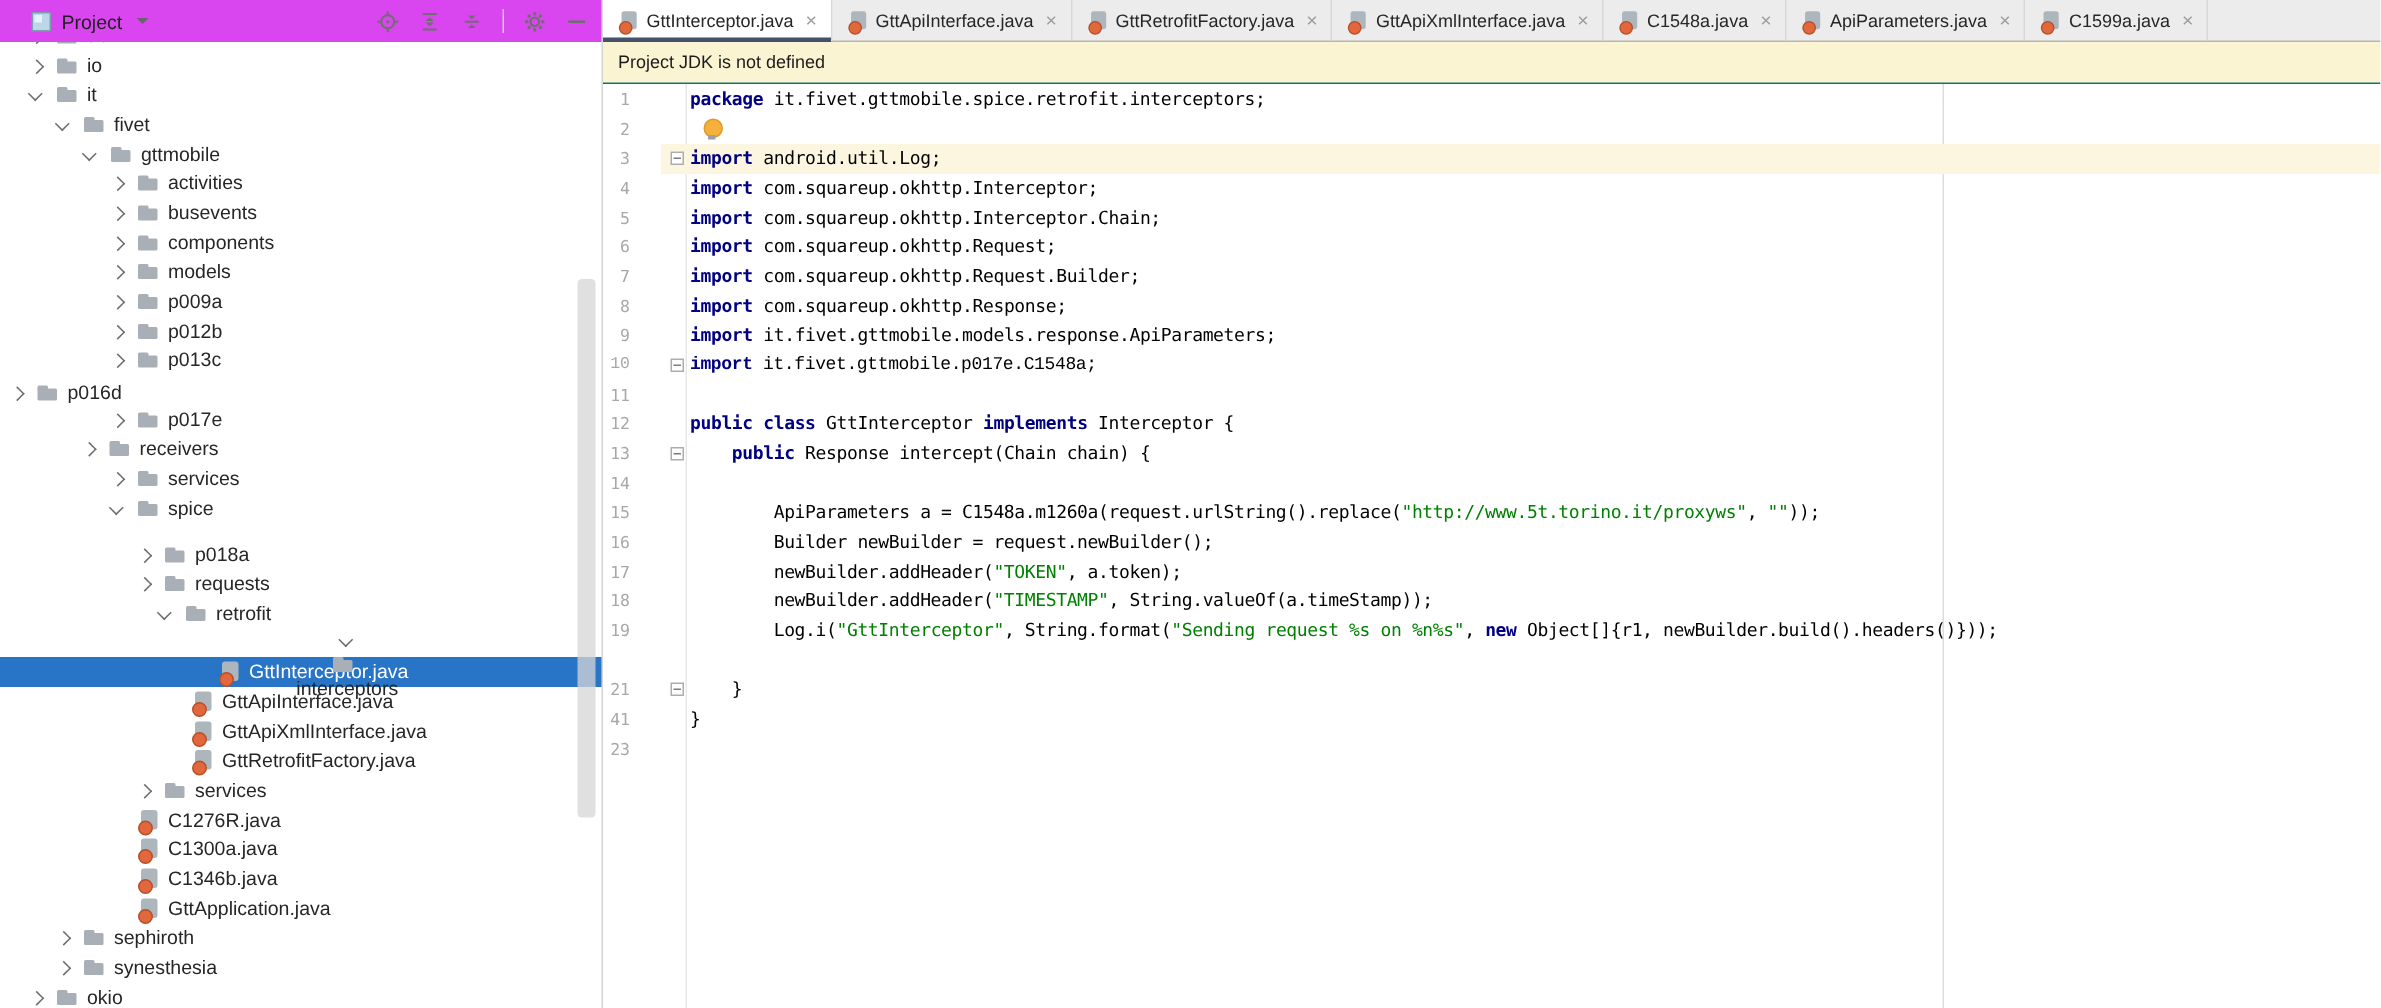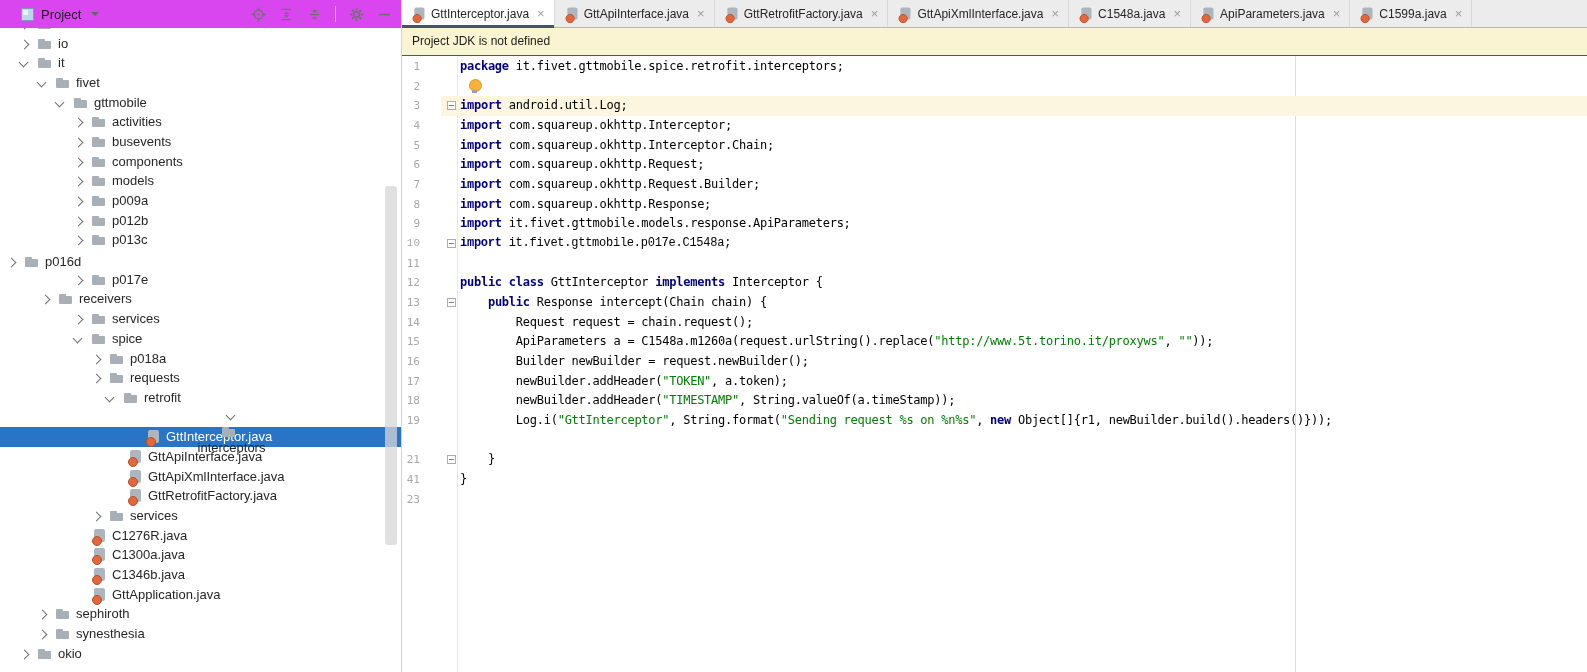--- a/index.html
+++ b/index.html
@@ -149,36 +149,36 @@
         <div class="trow" style=" align-items: flex-end;">
           <span class="chev right"></span>
           <span class="ficon folder"></span>
           <span class="tlabel">p016d</span>
         </div>
         <div class="trow" style="padding-left: 67px;">
           <span class="chev right"></span>
           <span class="ficon folder"></span>
           <span class="tlabel">p017e</span>
         </div>
-        <div class="trow" style="padding-left: 34px;">
+        <div class="trow" style="padding-left: 48px;">
           <span class="chev right"></span>
           <span class="ficon folder"></span>
           <span class="tlabel">receivers</span>
         </div>
         <div class="trow" style="padding-left: 67px;">
           <span class="chev right"></span>
           <span class="ficon folder"></span>
           <span class="tlabel">services</span>
         </div>
         <div class="trow" style="padding-left: 67px;">
           <span class="chev down"></span>
           <span class="ficon folder"></span>
           <span class="tlabel">spice</span>
         </div>
-        <div class="trow" style="padding-left: 85px;">
+        <div class="trow" style="padding-left: 85px; margin-top: 11px;">
           <span class="chev right"></span>
           <span class="ficon folder"></span>
           <span class="tlabel">p018a</span>
         </div>
         <div class="trow" style="padding-left: 85px;">
           <span class="chev right"></span>
           <span class="ficon folder"></span>
           <span class="tlabel">requests</span>
         </div>
         <div class="trow" style="padding-left: 99px; text-align: center;">
@@ -396,21 +396,20 @@
           <span class="lnum">12</span>
           <span class="ctext"><span class="k">public</span><span class="p"> </span><span class="k">class</span><span class="p"> GttInterceptor </span><span class="k">implements</span><span class="p"> Interceptor {</span></span>
         </div>
         <div class="crow" style="top: 236.92px;">
           <span class="lnum">13</span>
           <span class="fold"></span>
           <span class="ctext"><span class="p">    </span><span class="k">public</span><span class="p"> Response intercept(Chain chain) {</span></span>
         </div>
         <div class="crow" style="top: 256.58px;">
           <span class="lnum">14</span>
-          <span class="ctext"><span class="p">        Request request = chain.request();</span></span>
         </div>
         <div class="crow" style="top: 276.24px;">
           <span class="lnum">15</span>
           <span class="ctext"><span class="p">        ApiParameters a = C1548a.m1260a(request.urlString().replace(</span><span class="s">"http://www.5t.torino.it/proxyws"</span><span class="p">, </span><span class="s">""</span><span class="p">));</span></span>
         </div>
         <div class="crow" style="top: 295.9px;">
           <span class="lnum">16</span>
           <span class="ctext"><span class="p">        Builder newBuilder = request.newBuilder();</span></span>
         </div>
         <div class="crow" style="top: 315.56px;">

